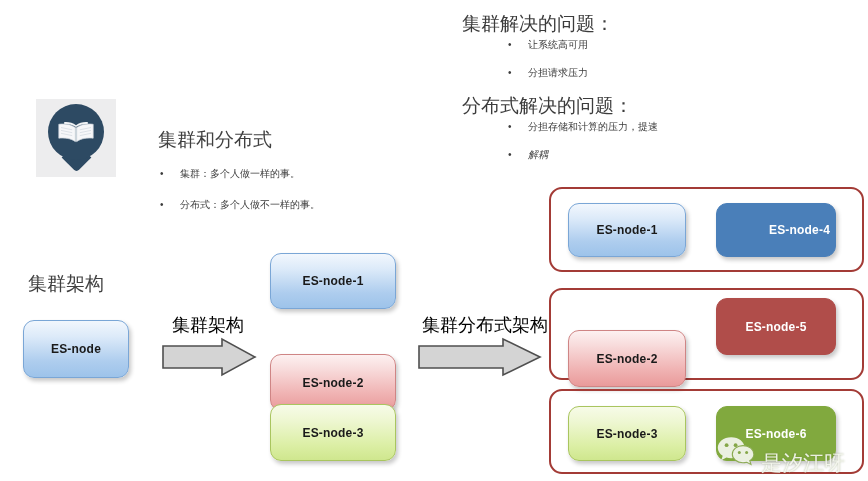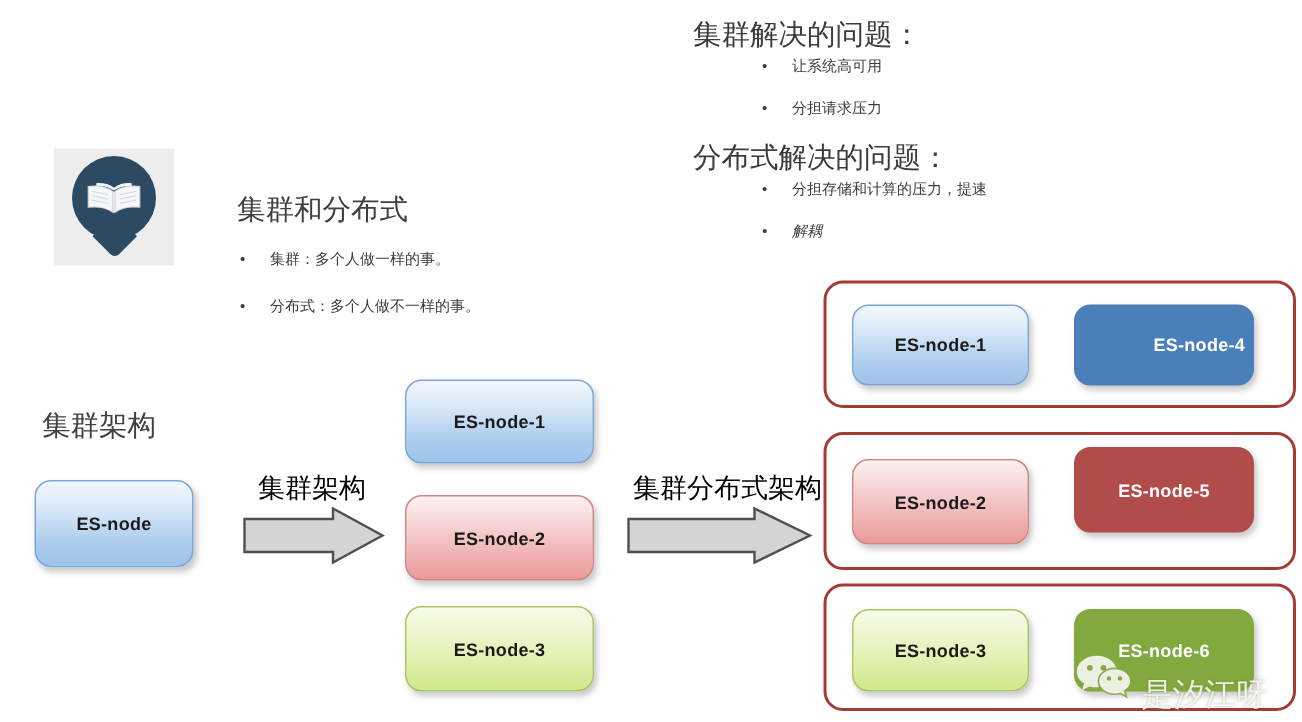--- a/index.html
+++ b/index.html
@@ -103,20 +103,21 @@
   }
   .node.blue-grad {
     background: linear-gradient(to bottom, #f2f7fd 0%, #dceaf9 28%, #aecdee 72%, #9dc3ea 100%);
     border: 1px solid #7aa6d6;
     color: #1a1a1a;
   }
   .node.red-grad {
     background: linear-gradient(to bottom, #fdf1f1 0%, #f8dcdc 25%, #f0b3b3 70%, #e99a9a 100%);
     border: 1px solid #cf8585;
     color: #1a1a1a;
+    margin-top: 24px;
   }
   .node.green-grad {
     background: linear-gradient(to bottom, #f7fbe8 0%, #eef7d2 28%, #dcefa6 72%, #cfe78e 100%);
     border: 1px solid #a9c55f;
     color: #1a1a1a;
   }
   .node.blue-solid {
     background: #4a7fb9;
     border: 1px solid #4a7fb9;
     color: #ffffff;

